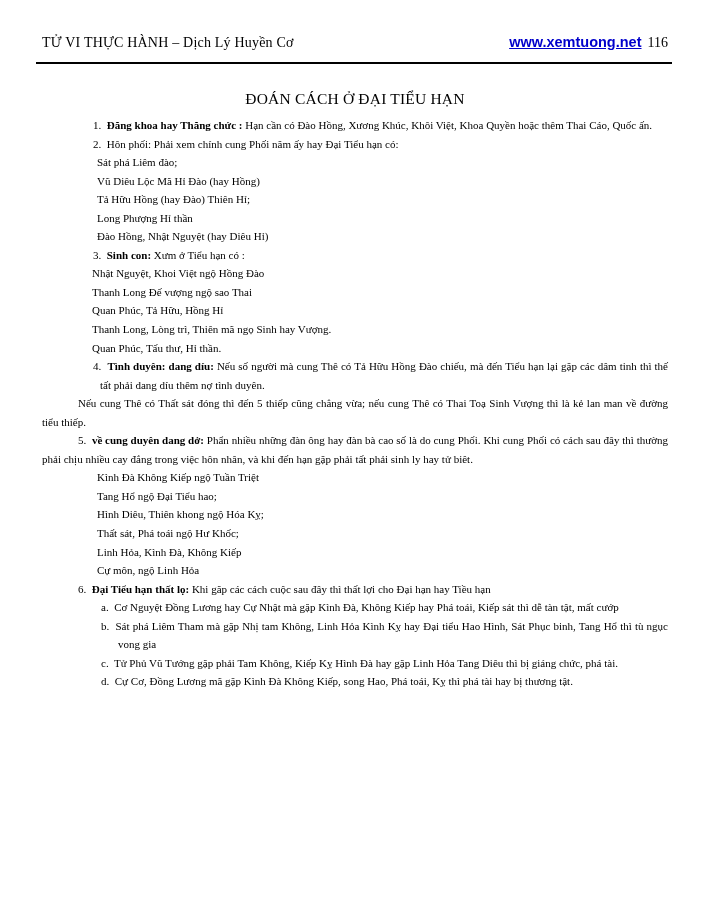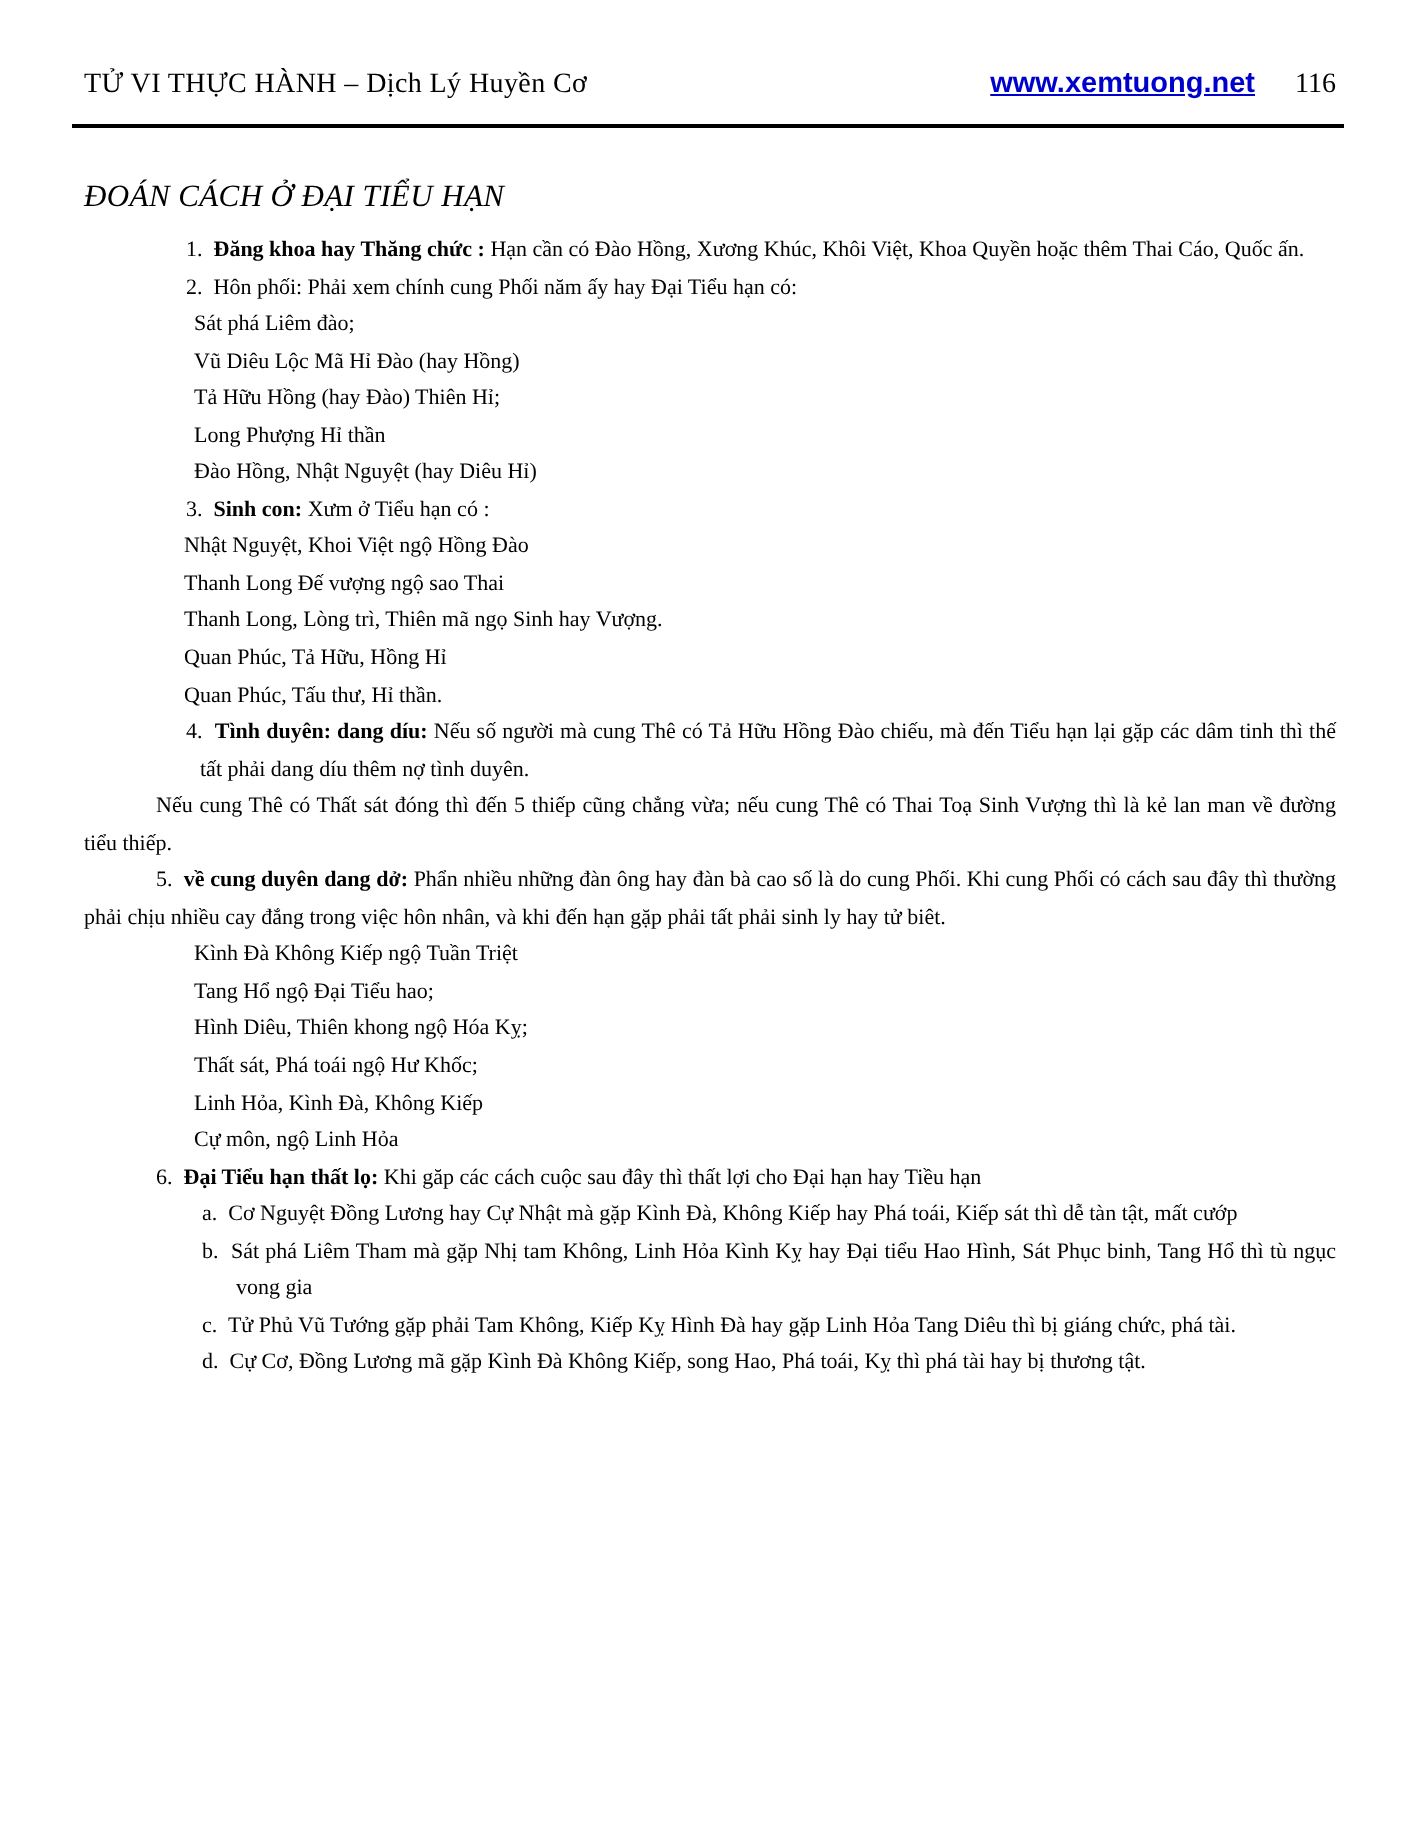--- a/index.html
+++ b/index.html
@@ -15,42 +15,42 @@
     overflow: hidden;
   }
   .header {
     display: flex;
     justify-content: space-between;
     align-items: baseline;
     font-size: 14px;
     white-space: nowrap;
   }
   .header-left { letter-spacing: 0.2px; }
-  .header-right { display: inline-flex; align-items: baseline; gap: 20px; }
+  .header-right { display: inline-flex; align-items: baseline; gap: 6px; }
   .site-link {
     font-family: "Liberation Sans", sans-serif;
     font-weight: bold;
     font-size: 14.5px;
     color: #0000cc;
     text-decoration: underline;
     cursor: pointer;
   }
   .page-num { font-size: 14px; }
   .rule {
     border: none;
     border-top: 2px solid #000000;
     margin: 11px 0 0 -6px;
     width: calc(100% + 10px);
   }
   .doc-title {
+    text-align: center;
     font-size: 15.5px;
     margin-top: 26px;
     margin-bottom: 8px;
     letter-spacing: 0.2px;
-    font-style: italic;
   }
   .content {
     font-size: 11px;
     line-height: 18.55px;
   }
   .blk { margin: 0; }
   .num { font-weight: normal; }
   .blk b { font-weight: bold; }
   .li    { padding-left: 58px; text-indent: -7px; text-align: justify; }
   .sub   { margin-left: 55px; }
@@ -75,22 +75,22 @@
       <div class="blk li"><span class="num">1.&nbsp; </span><b>Đăng khoa hay Thăng chức : </b>Hạn cần có Đào Hồng, Xương Khúc, Khôi Việt, Khoa Quyền hoặc thêm Thai Cáo, Quốc ấn.</div>
       <div class="blk li"><span class="num">2.&nbsp; </span>Hôn phối: Phải xem chính cung Phối năm ấy hay Đại Tiểu hạn có:</div>
       <div class="blk sub">Sát phá Liêm đào;</div>
       <div class="blk sub">Vũ Diêu Lộc Mã Hỉ Đào (hay Hồng)</div>
       <div class="blk sub">Tả Hữu Hồng (hay Đào) Thiên Hỉ;</div>
       <div class="blk sub">Long Phượng Hỉ thần</div>
       <div class="blk sub">Đào Hồng, Nhật Nguyệt (hay Diêu Hỉ)</div>
       <div class="blk li"><span class="num">3.&nbsp; </span><b>Sinh con: </b>Xưm ở Tiểu hạn có :</div>
       <div class="blk flush">Nhật Nguyệt, Khoi Việt ngộ Hồng Đào</div>
       <div class="blk flush">Thanh Long Đế vượng ngộ sao Thai</div>
+      <div class="blk flush">Quan Phúc, Tả Hữu, Hồng Hỉ</div>
       <div class="blk flush">Thanh Long, Lòng trì, Thiên mã ngọ Sinh hay Vượng.</div>
-      <div class="blk flush">Quan Phúc, Tả Hữu, Hồng Hỉ</div>
       <div class="blk flush">Quan Phúc, Tấu thư, Hỉ thần.</div>
       <div class="blk li"><span class="num">4.&nbsp; </span><b>Tình duyên: dang díu: </b> Nếu số người mà cung Thê có Tả Hữu Hồng Đào chiếu, mà đến Tiểu hạn lại gặp các dâm tinh thì thế tất phải dang díu thêm nợ tình duyên.</div>
       <div class="blk para">Nếu cung Thê có Thất sát đóng thì đến 5 thiếp cũng chẳng vừa; nếu cung Thê có Thai Toạ Sinh Vượng thì là kẻ lan man về đường tiểu thiếp.</div>
       <div class="blk para"><span class="num">5.&nbsp; </span><b>về cung duyên dang dở: </b>Phẩn nhiều những đàn ông hay đàn bà cao số là do cung Phối. Khi cung Phối có cách sau đây thì thường phải chịu nhiều cay đắng trong việc hôn nhân, và khi đến hạn gặp phải tất phải sinh ly hay tử biêt.</div>
       <div class="blk sub">Kình Đà Không Kiếp ngộ Tuần Triệt</div>
       <div class="blk sub">Tang Hổ ngộ Đại Tiểu hao;</div>
       <div class="blk sub">Hình Diêu, Thiên khong ngộ Hóa Kỵ;</div>
       <div class="blk sub">Thất sát, Phá toái ngộ Hư Khốc;</div>
       <div class="blk sub">Linh Hỏa, Kình Đà, Không Kiếp</div>
       <div class="blk sub">Cự môn, ngộ Linh Hỏa</div>

